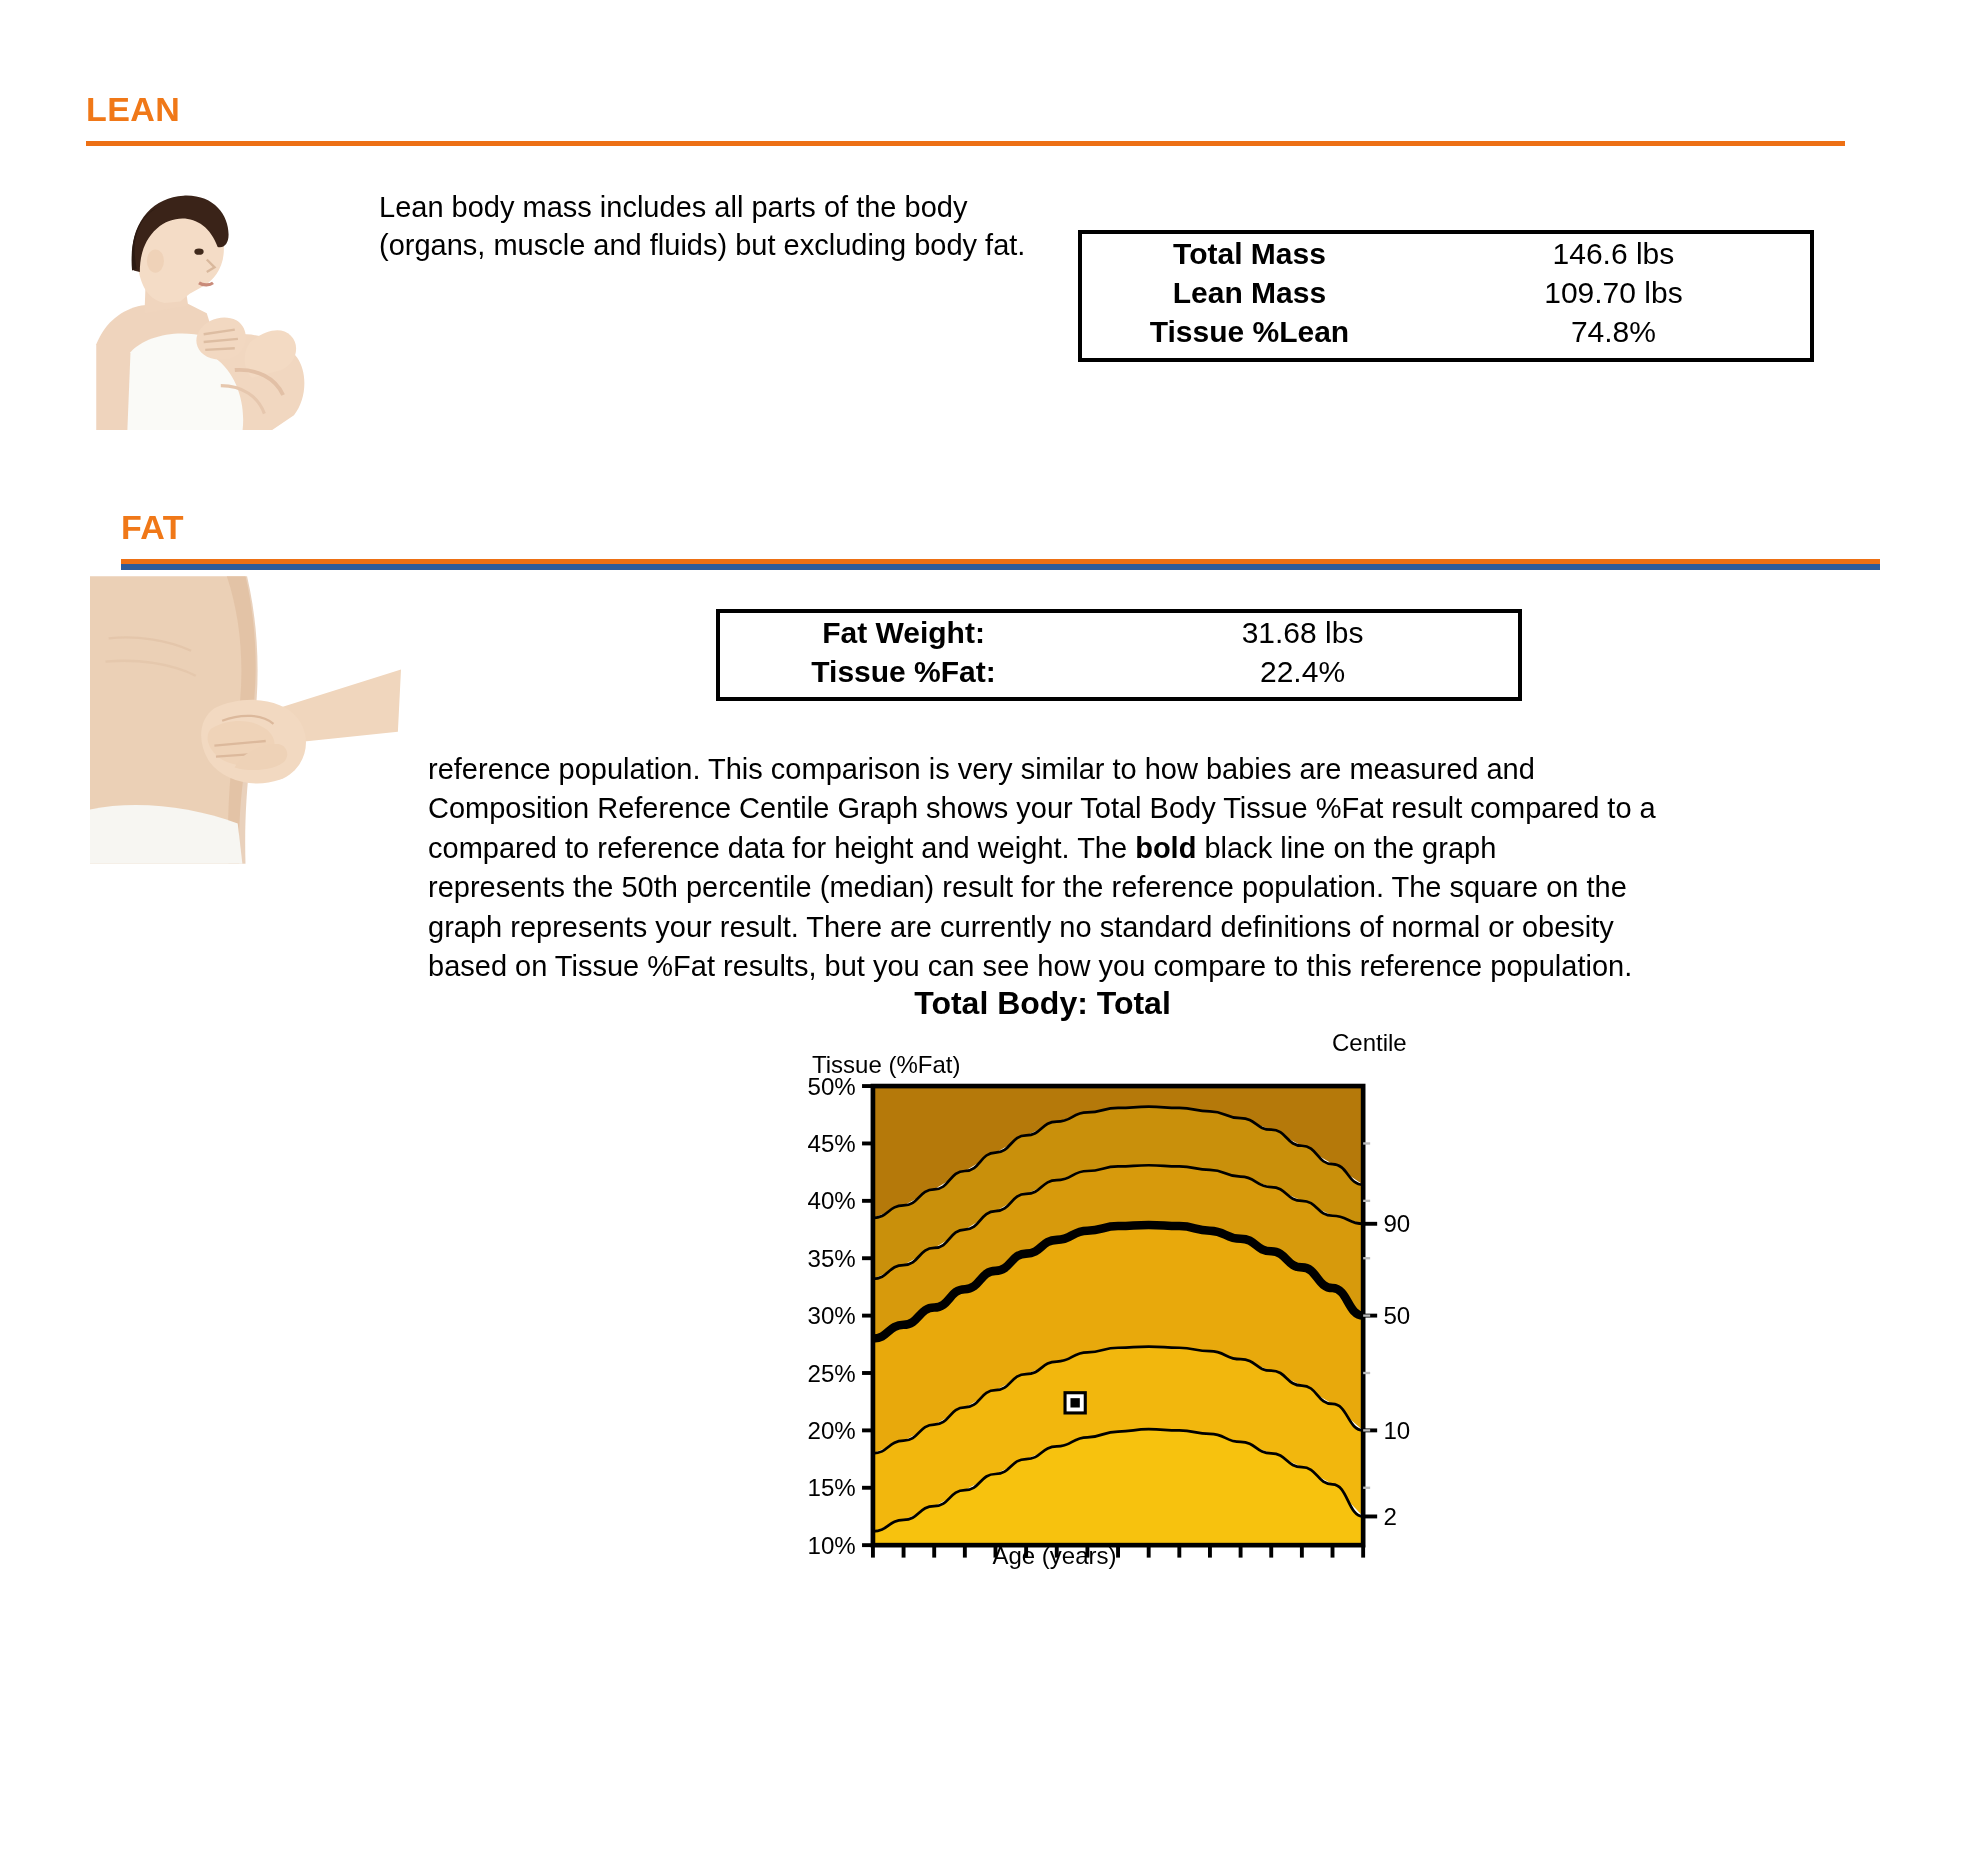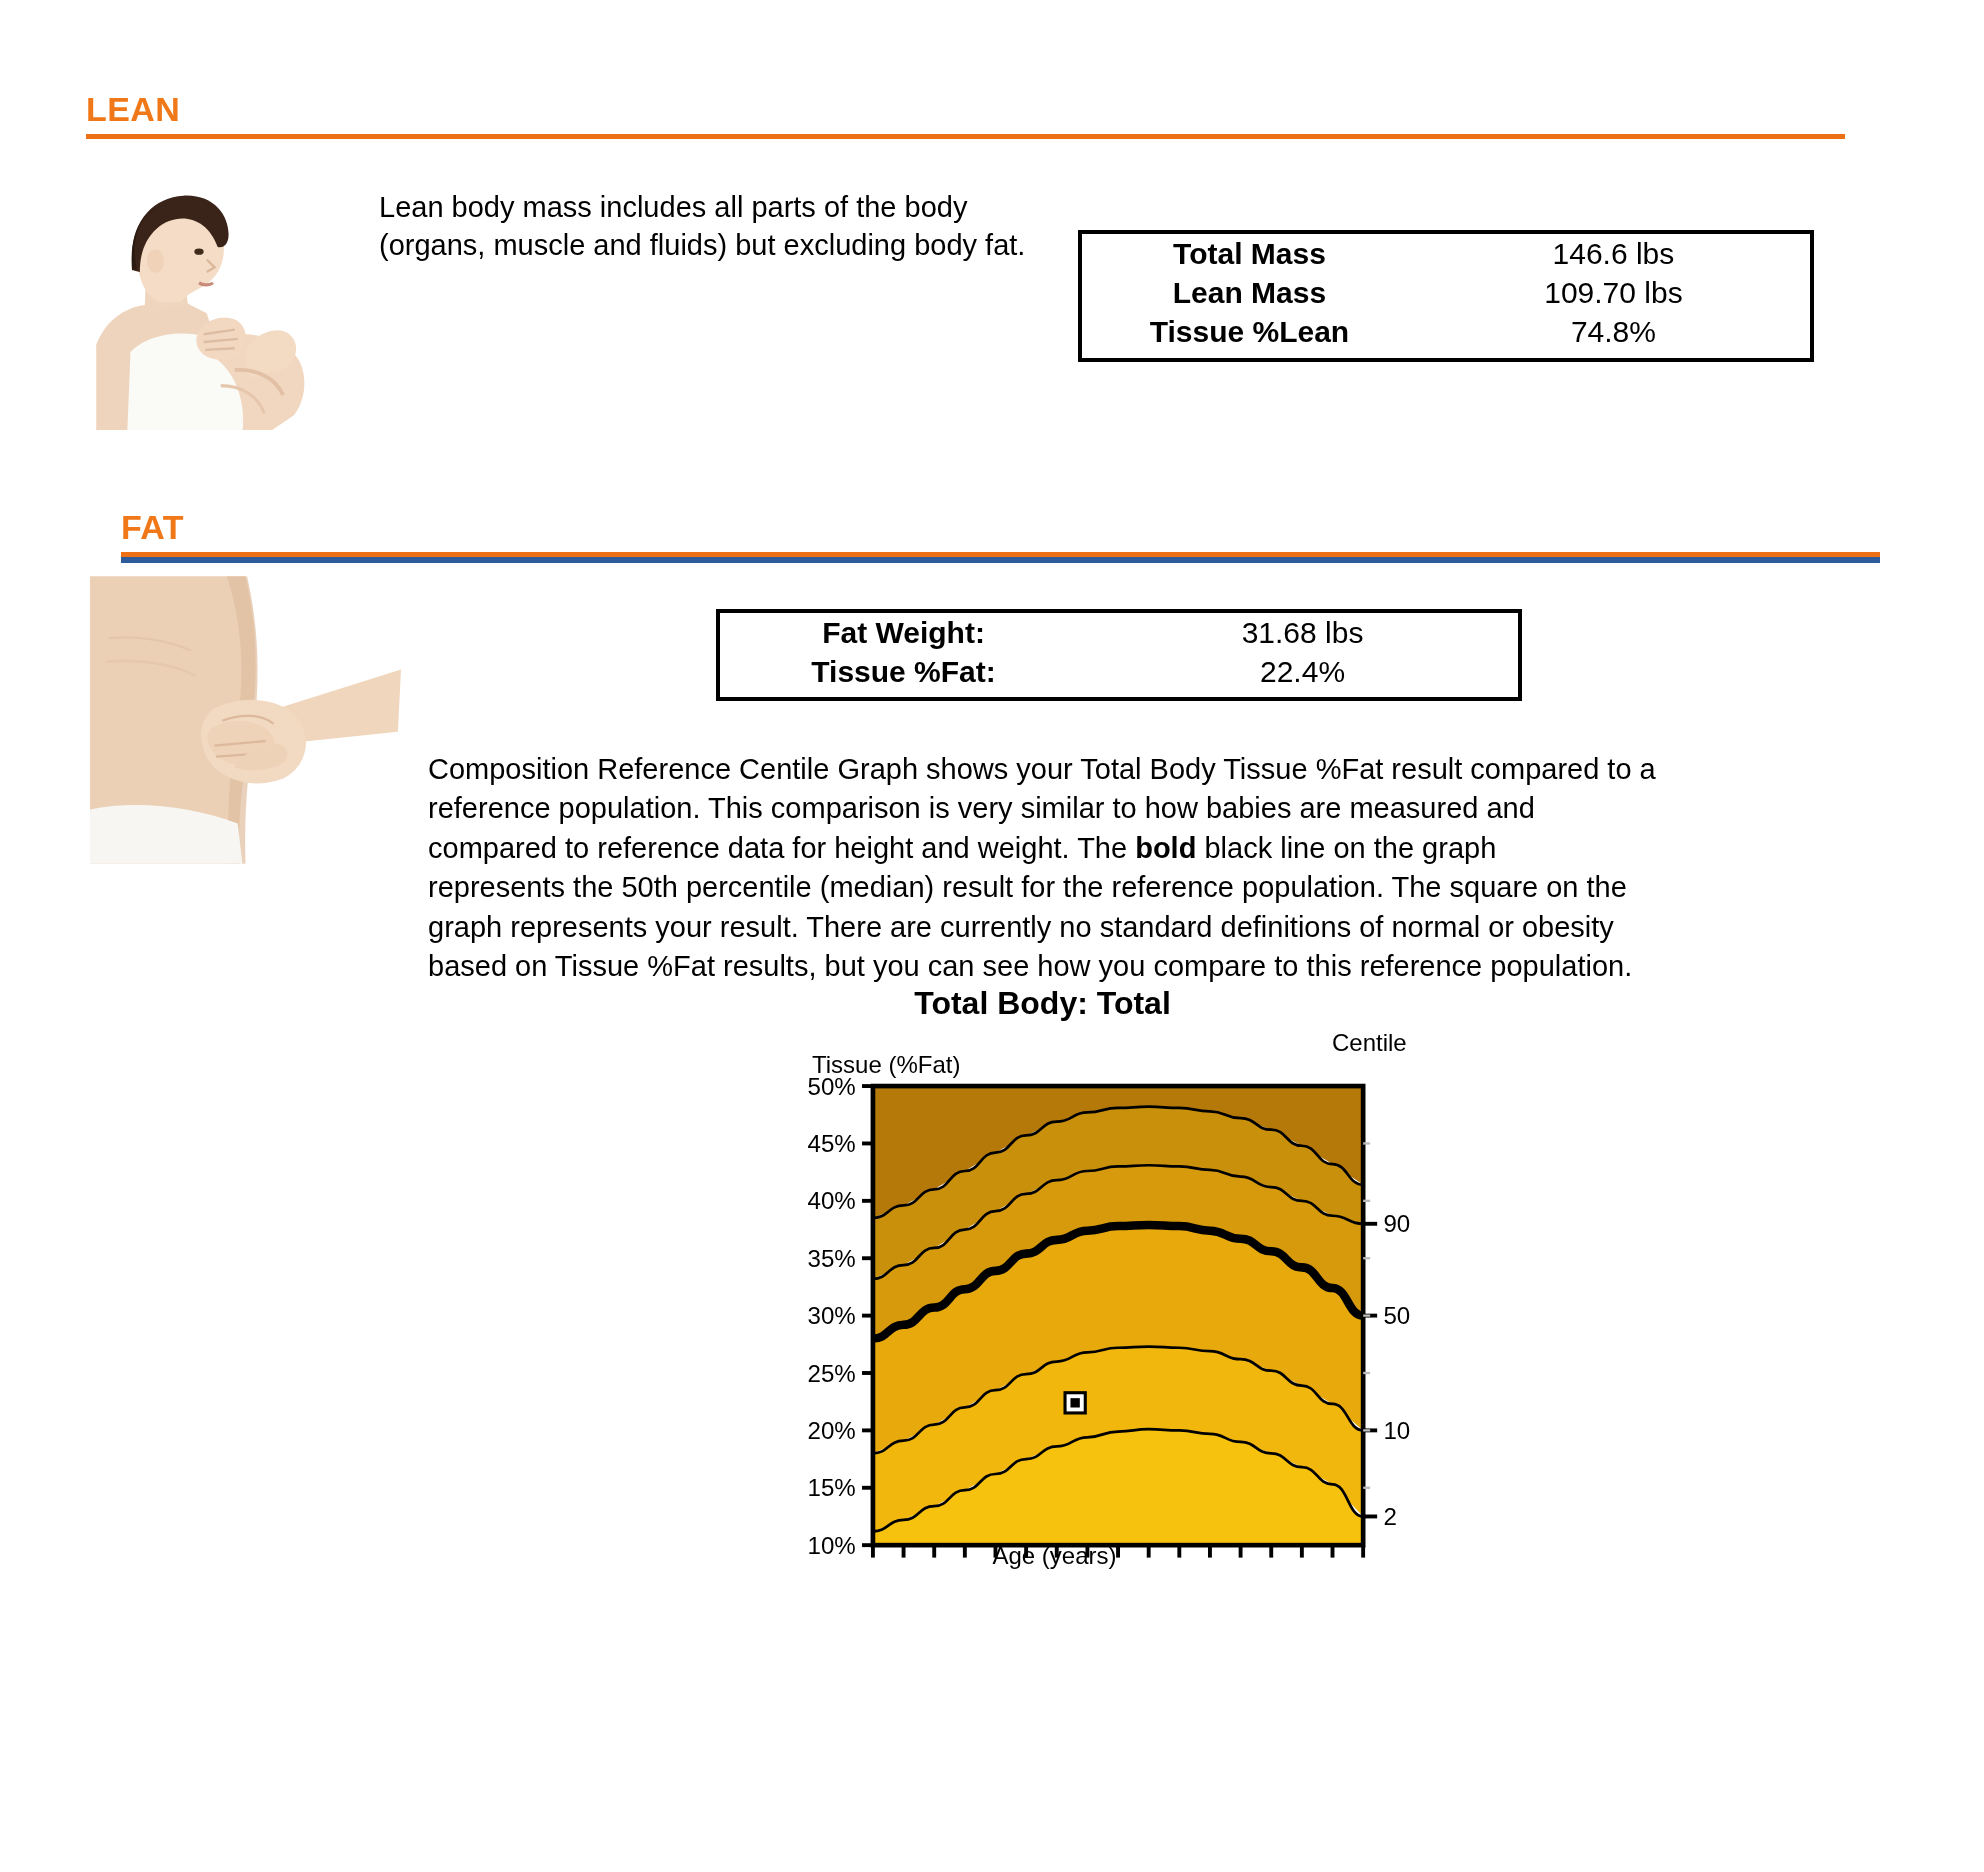--- a/index.html
+++ b/index.html
@@ -21,21 +21,21 @@
     position: absolute;
     left: 86px;
     width: 1759px;
   }
   .section-title {
     font-size: 34px;
     font-weight: bold;
     letter-spacing: 0.4px;
     color: #F07818;
     line-height: 1;
-    padding-bottom: 8px;
+    padding-bottom: 15px;
   }
   .rule-orange {
     height: 5.4px;
     background: #ED7014;
     width: 100%;
   }
   .rule-blue {
     height: 5.4px;
     background: #2E5C9A;
     width: 100%;
@@ -257,22 +257,22 @@
     </tr>
     <tr>
       <td class="cell-label">Tissue %Fat:</td>
       <td class="cell-value">22.4%</td>
     </tr>
   </tbody>
     </table>
 </div>
 
 <div class="para-wide" style="left:428px; top:750px; width:1409px;">
+  <div>reference population. This comparison is very similar to how babies are measured and</div>
   <div>Composition Reference Centile Graph shows your Total Body Tissue %Fat result compared to a</div>
-  <div>reference population. This comparison is very similar to how babies are measured and</div>
   <div>compared to reference data for height and weight.  The <b>bold</b> black line on the graph</div>
   <div>represents the 50th percentile (median) result for the reference population.  The square on the</div>
   <div>graph represents your result. There are currently no standard definitions of normal or obesity</div>
   <div>based on Tissue %Fat results, but you can see how you compare to this reference population.</div>
 </div>
 
 <div class="chart-wrap">
   <div class="chart-title">Total Body: Total</div>
   <div class="chart-ylabel">Tissue (%Fat)</div>
   <div class="chart-centile-label">Centile</div>

